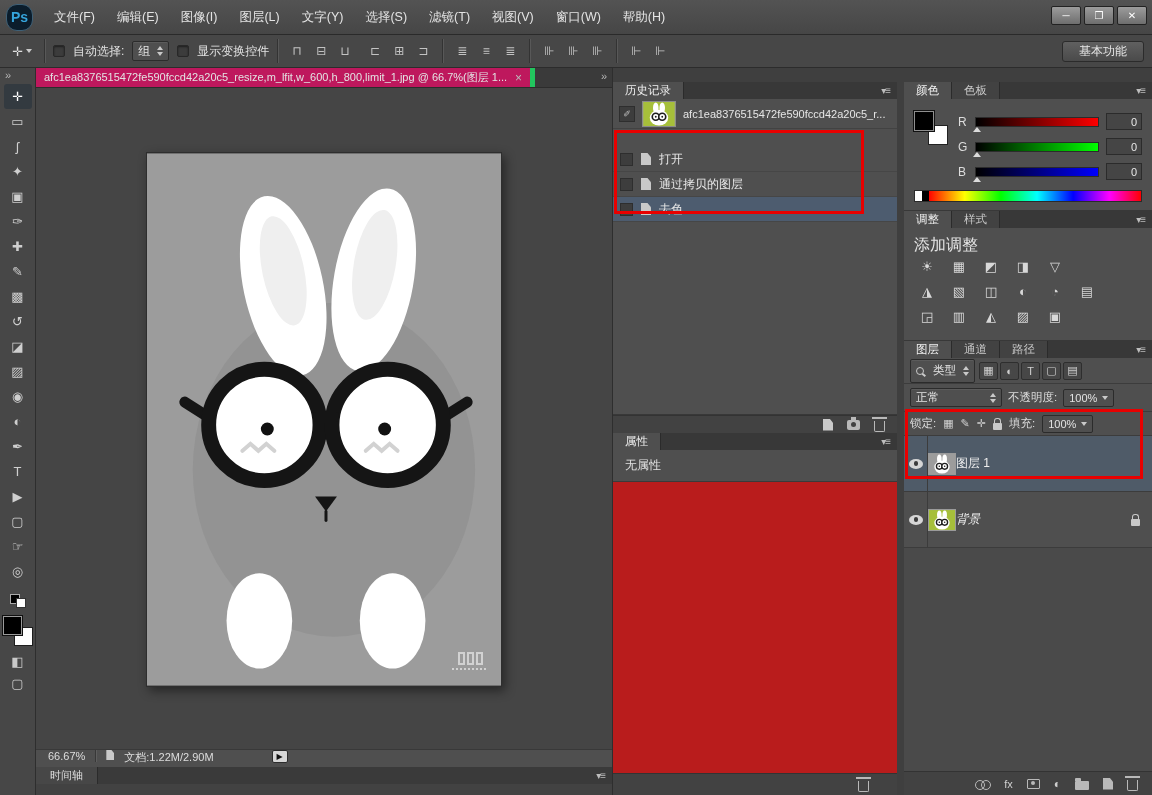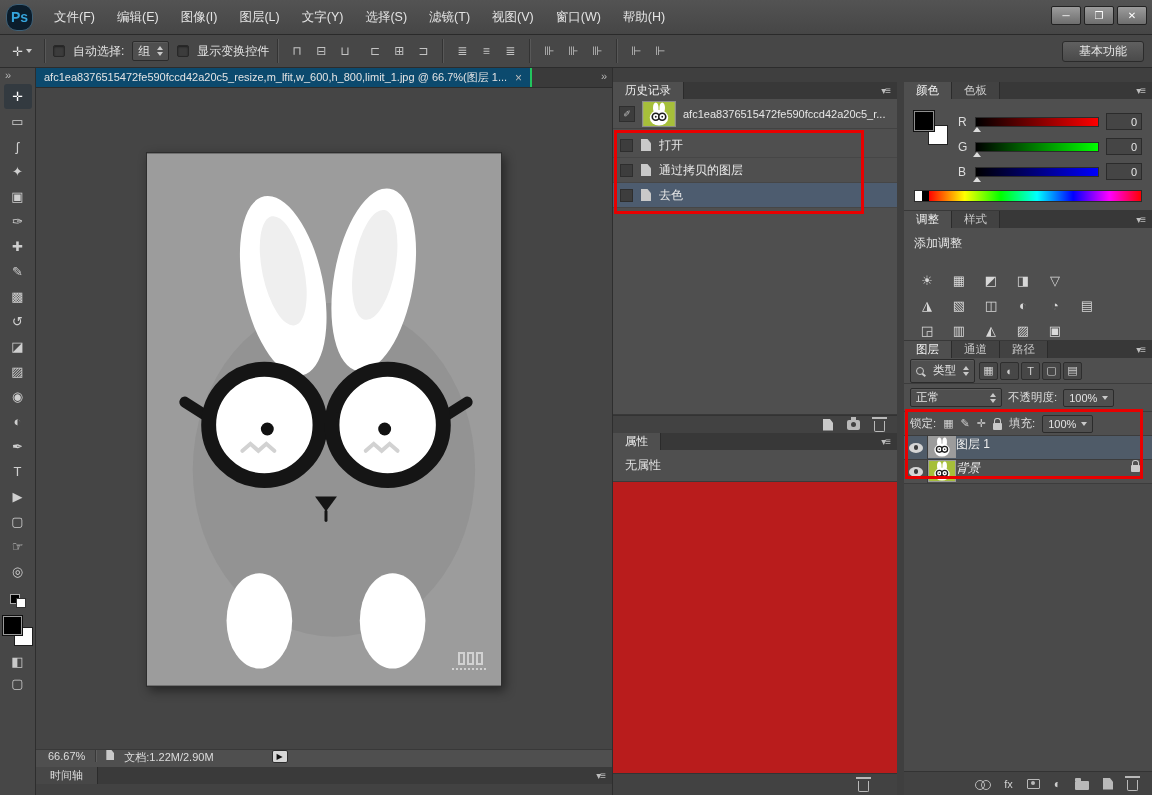--- a/index.html
+++ b/index.html
@@ -38,21 +38,21 @@
 .mini-sw{position:relative;width:16px;height:14px;margin-top:10px}
 .mini-sw::before{content:"";position:absolute;left:0;top:0;width:8px;height:8px;background:#000;border:1px solid #aaa}
 .mini-sw::after{content:"";position:absolute;right:0;bottom:0;width:8px;height:8px;background:#fff;border:1px solid #333}
 .swatches{position:relative;width:30px;height:30px;margin:8px 0 4px}
 .swatches .bgc{position:absolute;right:0;bottom:0;width:19px;height:19px;background:#fff;border:1px solid #1e1e1e}
 .swatches .fgc{position:absolute;left:0;top:0;width:19px;height:19px;background:#000;border:1px solid #9a9a9a;box-shadow:0 0 0 1px #111}
 .tc-ic{width:26px;height:22px;background:none;border:none;color:#c9c9c9;font-size:13px;cursor:pointer}
 
 .doccol{width:576px;display:flex;flex-direction:column;background:#454545}
 .doctabbar{height:20px;background:#3a3a3a;border-bottom:1px solid #2c2c2c;display:flex;align-items:stretch}
-.doctab{display:flex;align-items:center;gap:8px;background:#0c4a6e;border-right:2px solid #22c55e;padding:0 8px;max-width:548px;cursor:pointer}
+.doctab{display:flex;align-items:center;gap:8px;background:#be185d;border-right:5px solid #22c55e;padding:0 8px;max-width:548px;cursor:pointer}
 .doctab .t{font-size:11px;color:#e3e3e3;white-space:nowrap;overflow:hidden}
 .doctab .x{color:#bbb;font-size:12px}
 .doctabbar .collapse{margin-left:auto;padding-top:2px}
 .canvas{position:relative;flex:1;background:#454545;overflow:hidden}
 .image{position:absolute;left:110px;top:64px;width:356px;height:535px;box-shadow:3px 4px 10px rgba(0,0,0,.45);border:1px solid #2e2e2e}
 .image svg{display:block;width:100%;height:100%}
 .watermark{position:absolute;right:13px;bottom:16px;opacity:.55;display:flex;flex-direction:column;align-items:center;gap:3px}
 .watermark .bars{display:flex;gap:2px}
 .watermark .bars i{display:block;width:7px;height:13px;border:2px solid #fff}
 .watermark .line{width:36px;height:2px;background:repeating-linear-gradient(to right,#fff 0 2px,transparent 2px 4px)}
@@ -71,21 +71,21 @@
 .topstrip{height:14px;background:#3f3f3f}
 .ptabbar{height:17px;background:#383838;display:flex;align-items:stretch}
 .ptab{display:flex;align-items:center;padding:0 12px;font-size:11.5px;color:#c9c9c9;background:#424242;border-right:1px solid #2b2b2b;cursor:pointer}
 .ptab.active{background:#4f4f4f;color:#f0f0f0}
 .hist-content{position:relative;height:316px;background:#4f4f4f;border-bottom:1px solid #383838}
 .snapshot{height:30px;display:flex;align-items:center;gap:7px;border-bottom:1px solid #424242;padding:0 6px}
 .well{width:16px;height:16px;display:flex;align-items:center;justify-content:center;background:#3d3d3d;border:1px solid #2e2e2e;color:#b9b9b9;font-size:9px}
 .thumb{width:34px;height:26px;border:1px solid #8a8a8a;background:#9c9c9c;flex:none}
 .thumb svg,.lyr-thumb svg{display:block;width:100%;height:100%}
 .snap-name{font-size:11px;color:#e6e6e6;white-space:nowrap;overflow:hidden}
-.hist-items{margin-top:4px}
+.hist-items{margin-top:18px}
 .hist-item{height:25px;display:flex;align-items:center;gap:8px;padding:0 7px;border-bottom:1px solid #464646;cursor:pointer}
 .hist-item.sel{background:#4d5c6f}
 .hist-item .well{width:13px;height:13px}
 .hist-label{font-size:12px;color:#e8e8e8}
 .hist-foot{height:18px;background:#424242;border-top:1px solid #333;display:flex;align-items:center;justify-content:flex-end;gap:14px;padding-right:12px}
 .cam{width:13px;height:10px;background:#b9b9b9;border-radius:2px;position:relative;cursor:pointer}
 .cam::before{content:"";position:absolute;top:-3px;left:4px;width:5px;height:3px;background:#b9b9b9}
 .cam::after{content:"";position:absolute;top:2.5px;left:4px;width:5px;height:5px;border-radius:50%;background:#424242}
 .trash{width:11px;height:11px;border:1.5px solid #b9b9b9;border-top:none;border-radius:0 0 2px 2px;position:relative;margin-top:3px;cursor:pointer}
 .trash::before{content:"";position:absolute;top:-4px;left:-3px;right:-3px;height:2px;background:#b9b9b9}
@@ -103,38 +103,38 @@
 .csl-row{display:flex;align-items:center;gap:7px;height:25px}
 .csl-label{width:10px;color:#ddd}
 .csl-track{position:relative;flex:1;height:10px;border:1px solid #2b2b2b;cursor:pointer}
 .csl-row:nth-child(1) .csl-track{background:linear-gradient(to right,#000,#f00)}
 .csl-row:nth-child(2) .csl-track{background:linear-gradient(to right,#000,#0f0)}
 .csl-row:nth-child(3) .csl-track{background:linear-gradient(to right,#000,#00f)}
 .csl-marker{position:absolute;left:-3px;bottom:-6px;width:0;height:0;border-left:4px solid transparent;border-right:4px solid transparent;border-bottom:5px solid #dcdcdc}
 .csl-value{width:36px;height:17px;background:#454545;border:1px solid #2b2b2b;color:#e6e6e6;font-size:11px;display:flex;align-items:center;justify-content:flex-end;padding:0 4px}
 .spectrum{position:absolute;left:10px;right:10px;bottom:8px;height:12px;border:1px solid #2b2b2b;cursor:crosshair;background:linear-gradient(to right,#fff 0,#fff 3%,#000 3%,#000 6%,#f00 6%,#ff0 22%,#0f0 38%,#0ff 54%,#00f 70%,#f0f 86%,#f00 100%)}
 .adj-content{height:113px;background:#4f4f4f;border-bottom:1px solid #383838;padding:7px 10px}
-.adj-label{font-size:12px;color:#e4e4e4;margin-bottom:18px}
+.adj-label{font-size:16px;color:#e4e4e4;margin-bottom:0}
 .adj-row{display:flex;gap:6px;margin-bottom:5px}
 .adj-ic{width:26px;height:20px;display:flex;align-items:center;justify-content:center;color:#d8d8d8;font-size:13px;background:none;border:none;cursor:pointer}
 .layers-group{flex:1;display:flex;flex-direction:column;position:relative}
 .lyr-filter{height:26px;background:#4f4f4f;display:flex;align-items:center;gap:4px;padding:0 6px;border-bottom:1px solid #3c3c3c}
 .mag{position:relative;width:8px;height:8px;border:1.5px solid #c9c9c9;border-radius:50%;margin-right:2px}
 .mag::after{content:"";position:absolute;right:-3px;bottom:-2px;width:4px;height:1.5px;background:#c9c9c9;transform:rotate(40deg)}
 .lyr-filter .combo{height:24px;font-size:11.5px}
 .fic{width:19px;height:18px;display:flex;align-items:center;justify-content:center;color:#cfcfcf;font-size:11px;background:#474747;border:1px solid #2e2e2e;border-radius:2px;cursor:pointer}
 .lyr-blend{height:28px;background:#4f4f4f;display:flex;align-items:center;gap:6px;padding:0 6px;border-bottom:1px solid #3c3c3c}
 .blend-combo{width:92px;justify-content:space-between;height:19px;font-size:11.5px}
 .small-label{font-size:11.5px;color:#dcdcdc}
 .pct-combo{display:inline-flex;align-items:center;gap:5px;height:18px;background:#4f4f4f;border:1px solid #2b2b2b;border-radius:2px;padding:0 5px;font-size:11px;color:#e3e3e3;cursor:pointer}
 .lyr-lock{height:24px;background:#4f4f4f;display:flex;align-items:center;gap:7px;padding:0 6px;border-bottom:1px solid #3c3c3c}
 .lock-ic{color:#cfcfcf;font-size:11px;background:none;border:none;cursor:pointer}
 .padlock{position:relative;width:9px;height:7px;background:#c9c9c9;border-radius:1px;display:inline-block;margin-top:5px}
 .padlock::before{content:"";position:absolute;top:-5px;left:1px;width:5px;height:5px;border:1.5px solid #c9c9c9;border-bottom:none;border-radius:3px 3px 0 0}
-.lyr-row{height:24px;display:flex;border-bottom:1px solid #3c3c3c;background:#4f4f4f;cursor:pointer}
+.lyr-row{height:56px;display:flex;align-items:center;border-bottom:1px solid #3c3c3c;background:#4f4f4f;cursor:pointer}
 .lyr-row.sel{background:#4f5b68}
 .eyewell{width:24px;align-self:stretch;display:flex;align-items:center;justify-content:center;border-right:1px solid #3c3c3c;cursor:pointer}
 .eye{position:relative;width:14px;height:10px}
 .eye::before{content:"";position:absolute;inset:0;background:#d6d6d6;border-radius:50%}
 .eye::after{content:"";position:absolute;left:5px;top:2.5px;width:4.5px;height:4.5px;background:#3c3c3c;border-radius:50%}
 .lyr-thumb{width:28px;height:22px;border:1px solid #9a9a9a;background:#9c9c9c;flex:none}
 .lyr-name{font-size:12px;color:#eee}
 .lyr-name.it{font-style:italic}
 .lock-badge{margin-left:auto;margin-right:12px}
 .lyr-fillspace{flex:1;background:#4a4a4a}

